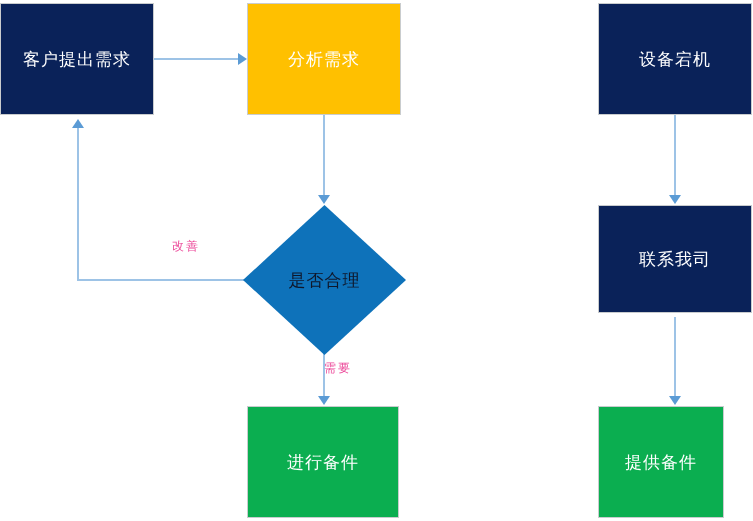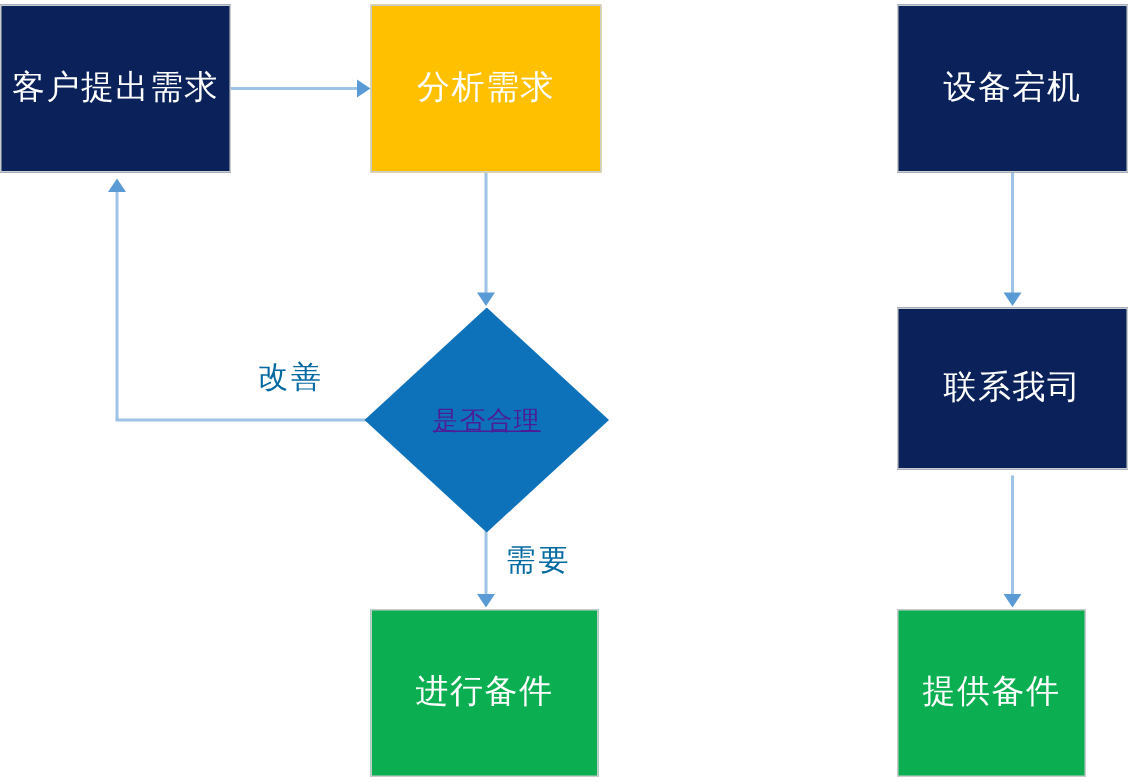--- a/index.html
+++ b/index.html
@@ -18,21 +18,21 @@
     background: #ffffff;
     overflow: hidden;
   }
   .node {
     position: absolute;
     display: flex;
     align-items: center;
     justify-content: center;
     box-sizing: border-box;
     color: #ffffff;
-    font-size: 22px;
+    font-size: 17px;
     letter-spacing: 1px;
     line-height: 1.2;
     text-align: center;
     border: 1px solid #c9ccce;
     user-select: none;
   }
   .node-navy   { background: #0A2259; }
   .node-amber  { background: #FFC000; }
   .node-green  { background: #0BAE50; }
 
@@ -46,25 +46,24 @@
     inset: 0;
     background: #0E72BA;
     clip-path: polygon(50% 0%, 100% 50%, 50% 100%, 0% 50%);
   }
   .diamond .dlabel {
     position: absolute;
     inset: 0;
     display: flex;
     align-items: center;
     justify-content: center;
-    color: #4c1d95;
+    color: #0f172a;
     font-size: 17px;
     letter-spacing: 1px;
     user-select: none;
-    text-decoration: underline;
   }
 
   .conn {
     position: absolute;
     background: #9DC3E6;
   }
   .conn-v { width: 2px; }
   .conn-h { height: 2px; }
 
   .arrow {
@@ -83,22 +82,22 @@
     border-bottom: 9px solid #5B9BD5;
   }
   .arrow-right {
     border-top: 6px solid transparent;
     border-bottom: 6px solid transparent;
     border-left: 9px solid #5B9BD5;
   }
 
   .edge-label {
     position: absolute;
-    color: #0369a1;
-    font-size: 20px;
+    color: #ec4899;
+    font-size: 12px;
     letter-spacing: 2px;
     white-space: nowrap;
     user-select: none;
   }
 </style>
 </head>
 <body>
 
 <div id="canvas">
 
@@ -115,21 +114,21 @@
   <div class="conn conn-v" style="left:323px; top:352px; height:46px;"></div>
   <div class="arrow arrow-down" style="left:318px; top:396px;"></div>
 
   <div class="conn conn-v" style="left:674px; top:115px; height:82px;"></div>
   <div class="arrow arrow-down" style="left:669px; top:195px;"></div>
 
   <div class="conn conn-v" style="left:674px; top:317px; height:81px;"></div>
   <div class="arrow arrow-down" style="left:669px; top:396px;"></div>
 
   <div class="edge-label" style="left:172px; top:238px;">改善</div>
-  <div class="edge-label" style="left:337px; top:360px;">需要</div>
+  <div class="edge-label" style="left:324px; top:360px;">需要</div>
 
   <div class="node node-navy" style="left:0px; top:3px; width:154px; height:112px;">
     <span>客户提出需求</span>
   </div>
 
   <div class="node node-amber" style="left:247px; top:3px; width:154px; height:112px;">
     <span>分析需求</span>
   </div>
 
   <div class="node node-navy" style="left:598px; top:3px; width:154px; height:112px;">

